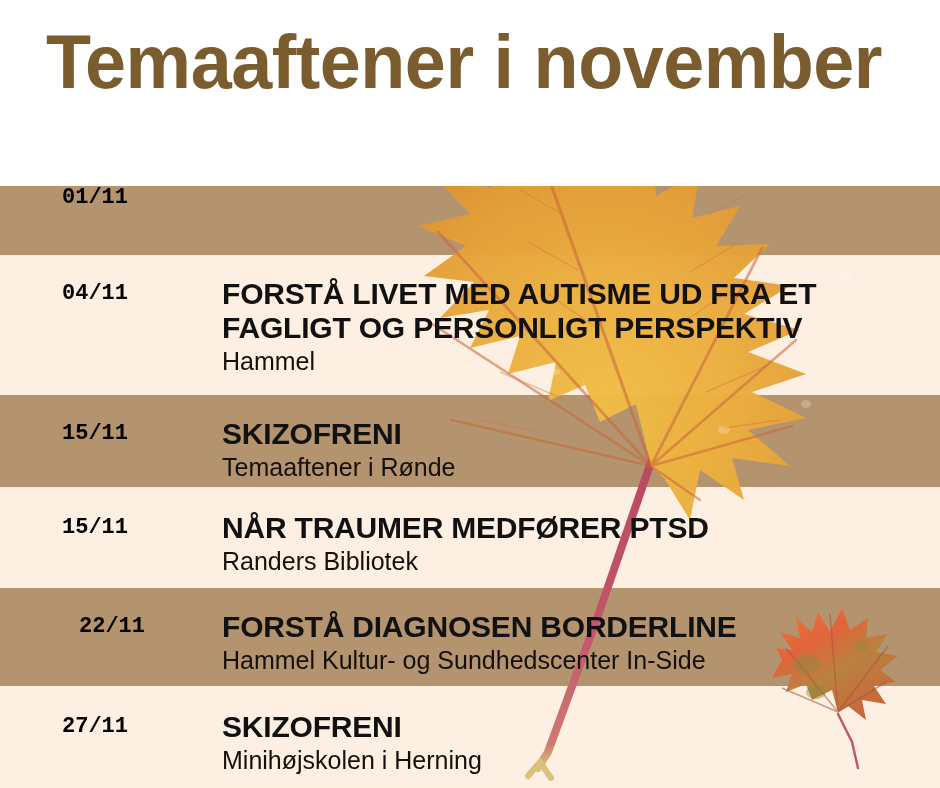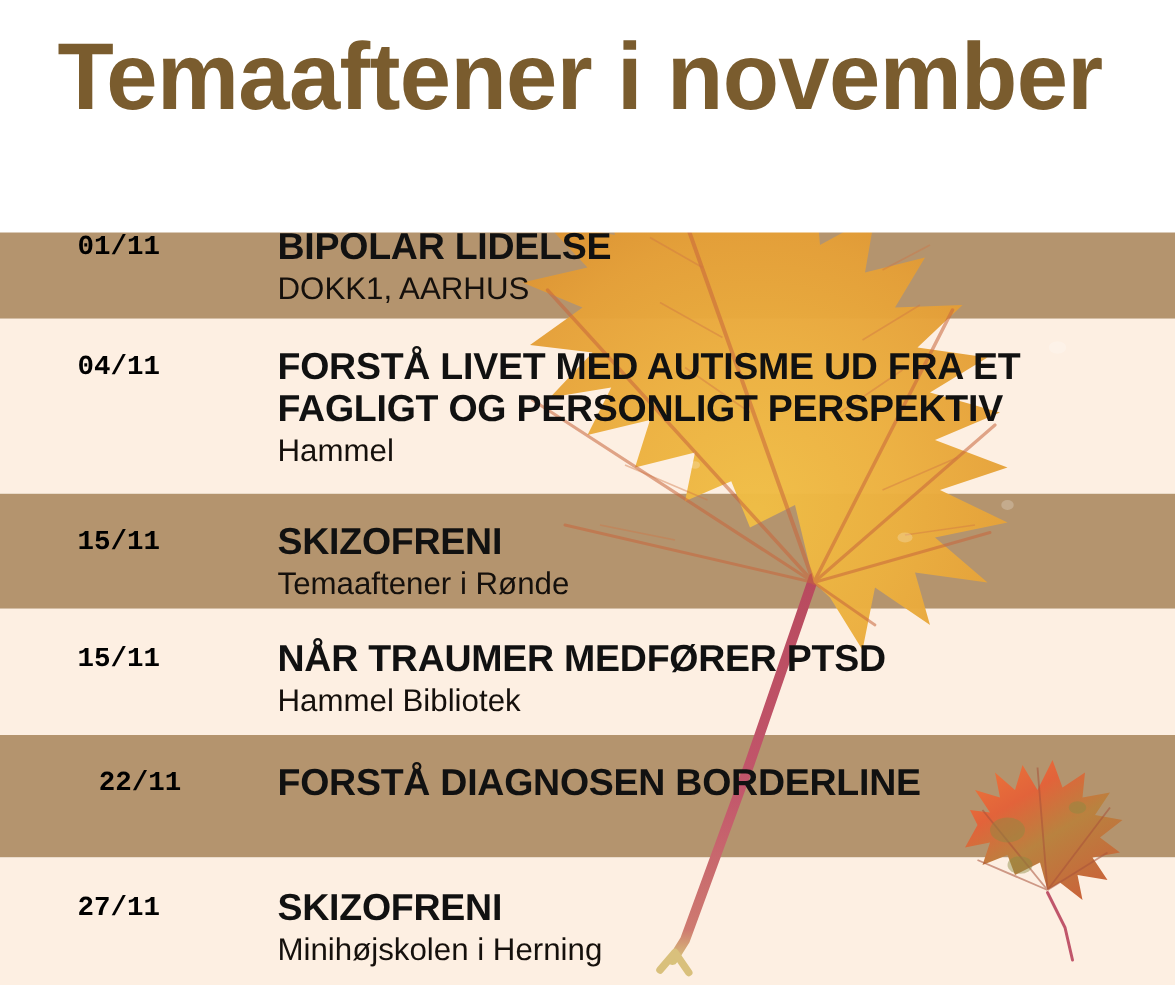--- a/index.html
+++ b/index.html
@@ -172,24 +172,20 @@
   </div>
 
   <div class="header">
     <div class="header-title">Temaaftener i november</div>
   </div>
 
   <div class="textlayer">
 
     <div class="rowtext" style="top:155px;height:100px;">
       <div class="date" style="top:30px;">01/11</div>
-      <div class="body" style="top:26px;">
-        <div class="title">BIPOLAR LIDELSE</div>
-        <div class="subtitle">DOKK1, AARHUS</div>
-      </div>
     </div>
 
     <div class="rowtext" style="top:255px;height:140px;">
       <div class="date" style="top:26px;">04/11</div>
       <div class="body" style="top:22px;">
         <div class="title">FORSTÅ LIVET MED AUTISME UD FRA ET FAGLIGT OG PERSONLIGT PERSPEKTIV</div>
         <div class="subtitle">Hammel</div>
       </div>
     </div>
 
@@ -198,28 +194,29 @@
       <div class="body" style="top:22px;">
         <div class="title">SKIZOFRENI</div>
         <div class="subtitle">Temaaftener i Rønde</div>
       </div>
     </div>
 
     <div class="rowtext" style="top:487px;height:101px;">
       <div class="date" style="top:28px;">15/11</div>
       <div class="body" style="top:24px;">
         <div class="title">NÅR TRAUMER MEDFØRER PTSD</div>
-        <div class="subtitle">Hammel Bibliotek</div>
+        <div class="subtitle">Randers Bibliotek</div>
       </div>
     </div>
 
     <div class="rowtext" style="top:588px;height:98px;">
       <div class="date" style="top:26px;margin-left:17px;">22/11</div>
       <div class="body" style="top:22px;">
         <div class="title">FORSTÅ DIAGNOSEN BORDERLINE</div>
+        <div class="subtitle">Hammel Kultur- og Sundhedscenter In-Side</div>
       </div>
     </div>
 
     <div class="rowtext" style="top:686px;height:102px;">
       <div class="date" style="top:28px;">27/11</div>
       <div class="body" style="top:24px;">
         <div class="title">SKIZOFRENI</div>
         <div class="subtitle">Minihøjskolen i Herning</div>
       </div>
     </div>

